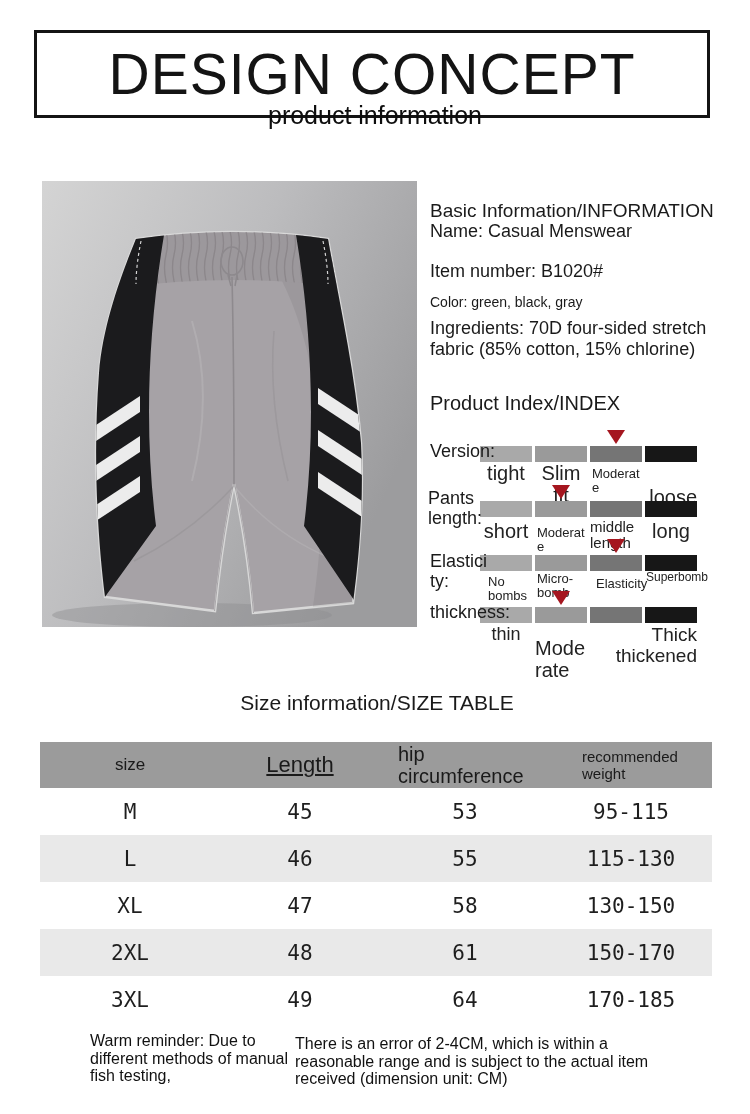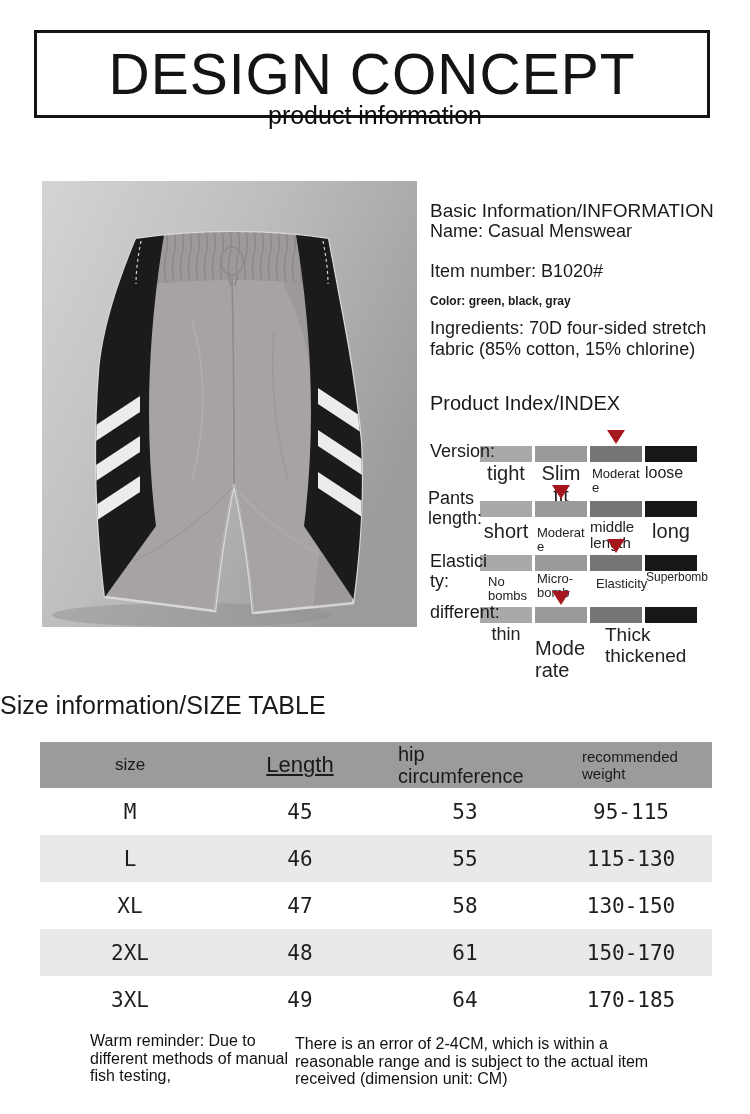--- a/index.html
+++ b/index.html
@@ -16,21 +16,21 @@
     color:#141414;white-space:nowrap;}
   .subtitle{left:0;top:101px;width:750px;text-align:center;font-size:25px;color:#0d0d0d;z-index:2;}
 
   
   .photo{left:42px;top:181px;}
 
   
   .info-block{left:430px;top:201px;width:302px;font-size:18px;line-height:20px;}
   .basic-heading{font-size:19px;}
   .item-line{left:430px;top:261px;font-size:18px;}
-  .color-line{left:430px;top:294px;font-size:12px;font-weight:bold;}
+  .color-line{left:430px;top:294px;font-size:14px;}
   .ingredients{left:430px;top:318px;width:304px;font-size:18px;line-height:21px;}
   .index-heading{left:430px;top:392px;font-size:20px;}
 
   
   .bar{width:217px;height:16px;display:flex;gap:3px;}
   .seg{flex:1 1 0;}
   .b-v{left:480px;top:446px;} .b-p{left:480px;top:501px;}
   .b-e{left:480px;top:555px;} .b-t{left:480px;top:607px;}
   .marker{width:0;height:0;border-left:9px solid transparent;border-right:9px solid transparent;
     border-top:14px solid #a5161f;}
@@ -40,35 +40,35 @@
   .idx-label{font-size:18px;line-height:20px;z-index:2;}
   .v-label{left:430px;top:441px;}
   .p-label{left:428px;top:488px;width:70px;}
   .e-label{left:430px;top:551px;width:58px;word-break:break-all;}
   .t-label{left:430px;top:602px;}
 
   .opt{color:#222;}
   .o-v0{left:480px;top:462px;width:52px;font-size:20px;text-align:center;line-height:22px;}
   .o-v1{left:535px;top:462px;width:52px;font-size:20px;text-align:center;line-height:22px;}
   .o-v2{left:592px;top:467px;width:48px;font-size:13px;line-height:14px;word-break:break-all;}
-  .o-v3{left:645px;top:462px;width:52px;font-size:16px;text-align:left;line-height:22px;}
+  .o-v3{left:645px;top:486px;width:52px;font-size:20px;text-align:right;line-height:22px;}
   .o-p0{left:480px;top:520px;width:52px;font-size:20px;text-align:center;line-height:22px;}
   .o-p1{left:537px;top:526px;width:50px;font-size:13px;line-height:14px;word-break:break-all;}
   .o-p2{left:590px;top:519px;width:60px;font-size:15px;line-height:16px;}
   .o-p3{left:645px;top:520px;width:52px;font-size:20px;text-align:center;line-height:22px;}
   .o-e0{left:488px;top:575px;width:46px;font-size:13px;line-height:14px;}
   .o-e1{left:537px;top:572px;width:50px;font-size:13px;line-height:14px;}
   .o-e2{left:596px;top:577px;width:52px;font-size:13px;line-height:14px;word-break:break-all;}
   .o-e3{left:646px;top:571px;width:72px;font-size:12px;line-height:13px;}
   .o-t0{left:480px;top:624px;width:52px;font-size:18px;text-align:center;}
   .o-t1{left:535px;top:637px;width:56px;font-size:20px;line-height:22px;word-break:break-all;}
-  .o-t2{left:605px;top:624px;width:92px;font-size:19px;line-height:21px;}
-
-  
-  .sheading{left:0;top:691px;width:722px;font-size:25px;}
+  .o-t2{left:605px;top:624px;width:92px;font-size:19px;line-height:21px;text-align:right;}
+
+  
+  .sheading{left:16px;top:691px;width:722px;text-align:center;font-size:21px;}
   .table{left:40px;top:742px;width:672px;}
   .thead{display:flex;height:46px;background:#9b9b9b;}
   .trow{display:flex;height:47px;background:#ffffff;
     font-family:"DejaVu Sans Mono", monospace;font-size:21px;color:#1e1e1e;}
   .trow.alt{background:#e9e9e9;}
   .c{display:flex;align-items:center;justify-content:center;}
   .c1{width:180px;} .c2{width:160px;} .c3{width:170px;} .c4{width:162px;}
   .h-size{font-size:17px;}
   .h-len{font-size:22px;text-decoration:underline;}
   .h-hip{justify-content:flex-start;padding-left:18px;box-sizing:border-box;
@@ -184,21 +184,21 @@
   <div class="seg" style="background: rgb(169, 169, 169);"></div>
   <div class="seg" style="background: rgb(154, 154, 154);"></div>
   <div class="seg" style="background: rgb(117, 117, 117);"></div>
   <div class="seg" style="background: rgb(23, 23, 23);"></div>
 </div>
 <div class="abs opt o-e0">No bombs</div>
 <div class="abs opt o-e1">Micro-bomb</div>
 <div class="abs opt o-e2">Elasticity</div>
 <div class="abs opt o-e3">Superbomb</div>
 
-<div class="abs idx-label t-label">different:</div>
+<div class="abs idx-label t-label">thickness:</div>
 <div class="abs marker m-t" style="border-top-color: rgb(165, 22, 31);"></div>
 <div class="abs bar b-t">
   <div class="seg" style="background: rgb(169, 169, 169);"></div>
   <div class="seg" style="background: rgb(154, 154, 154);"></div>
   <div class="seg" style="background: rgb(117, 117, 117);"></div>
   <div class="seg" style="background: rgb(23, 23, 23);"></div>
 </div>
 <div class="abs opt o-t0">thin</div>
 <div class="abs opt o-t1">Moderate</div>
 <div class="abs opt o-t2">Thick thickened</div>

